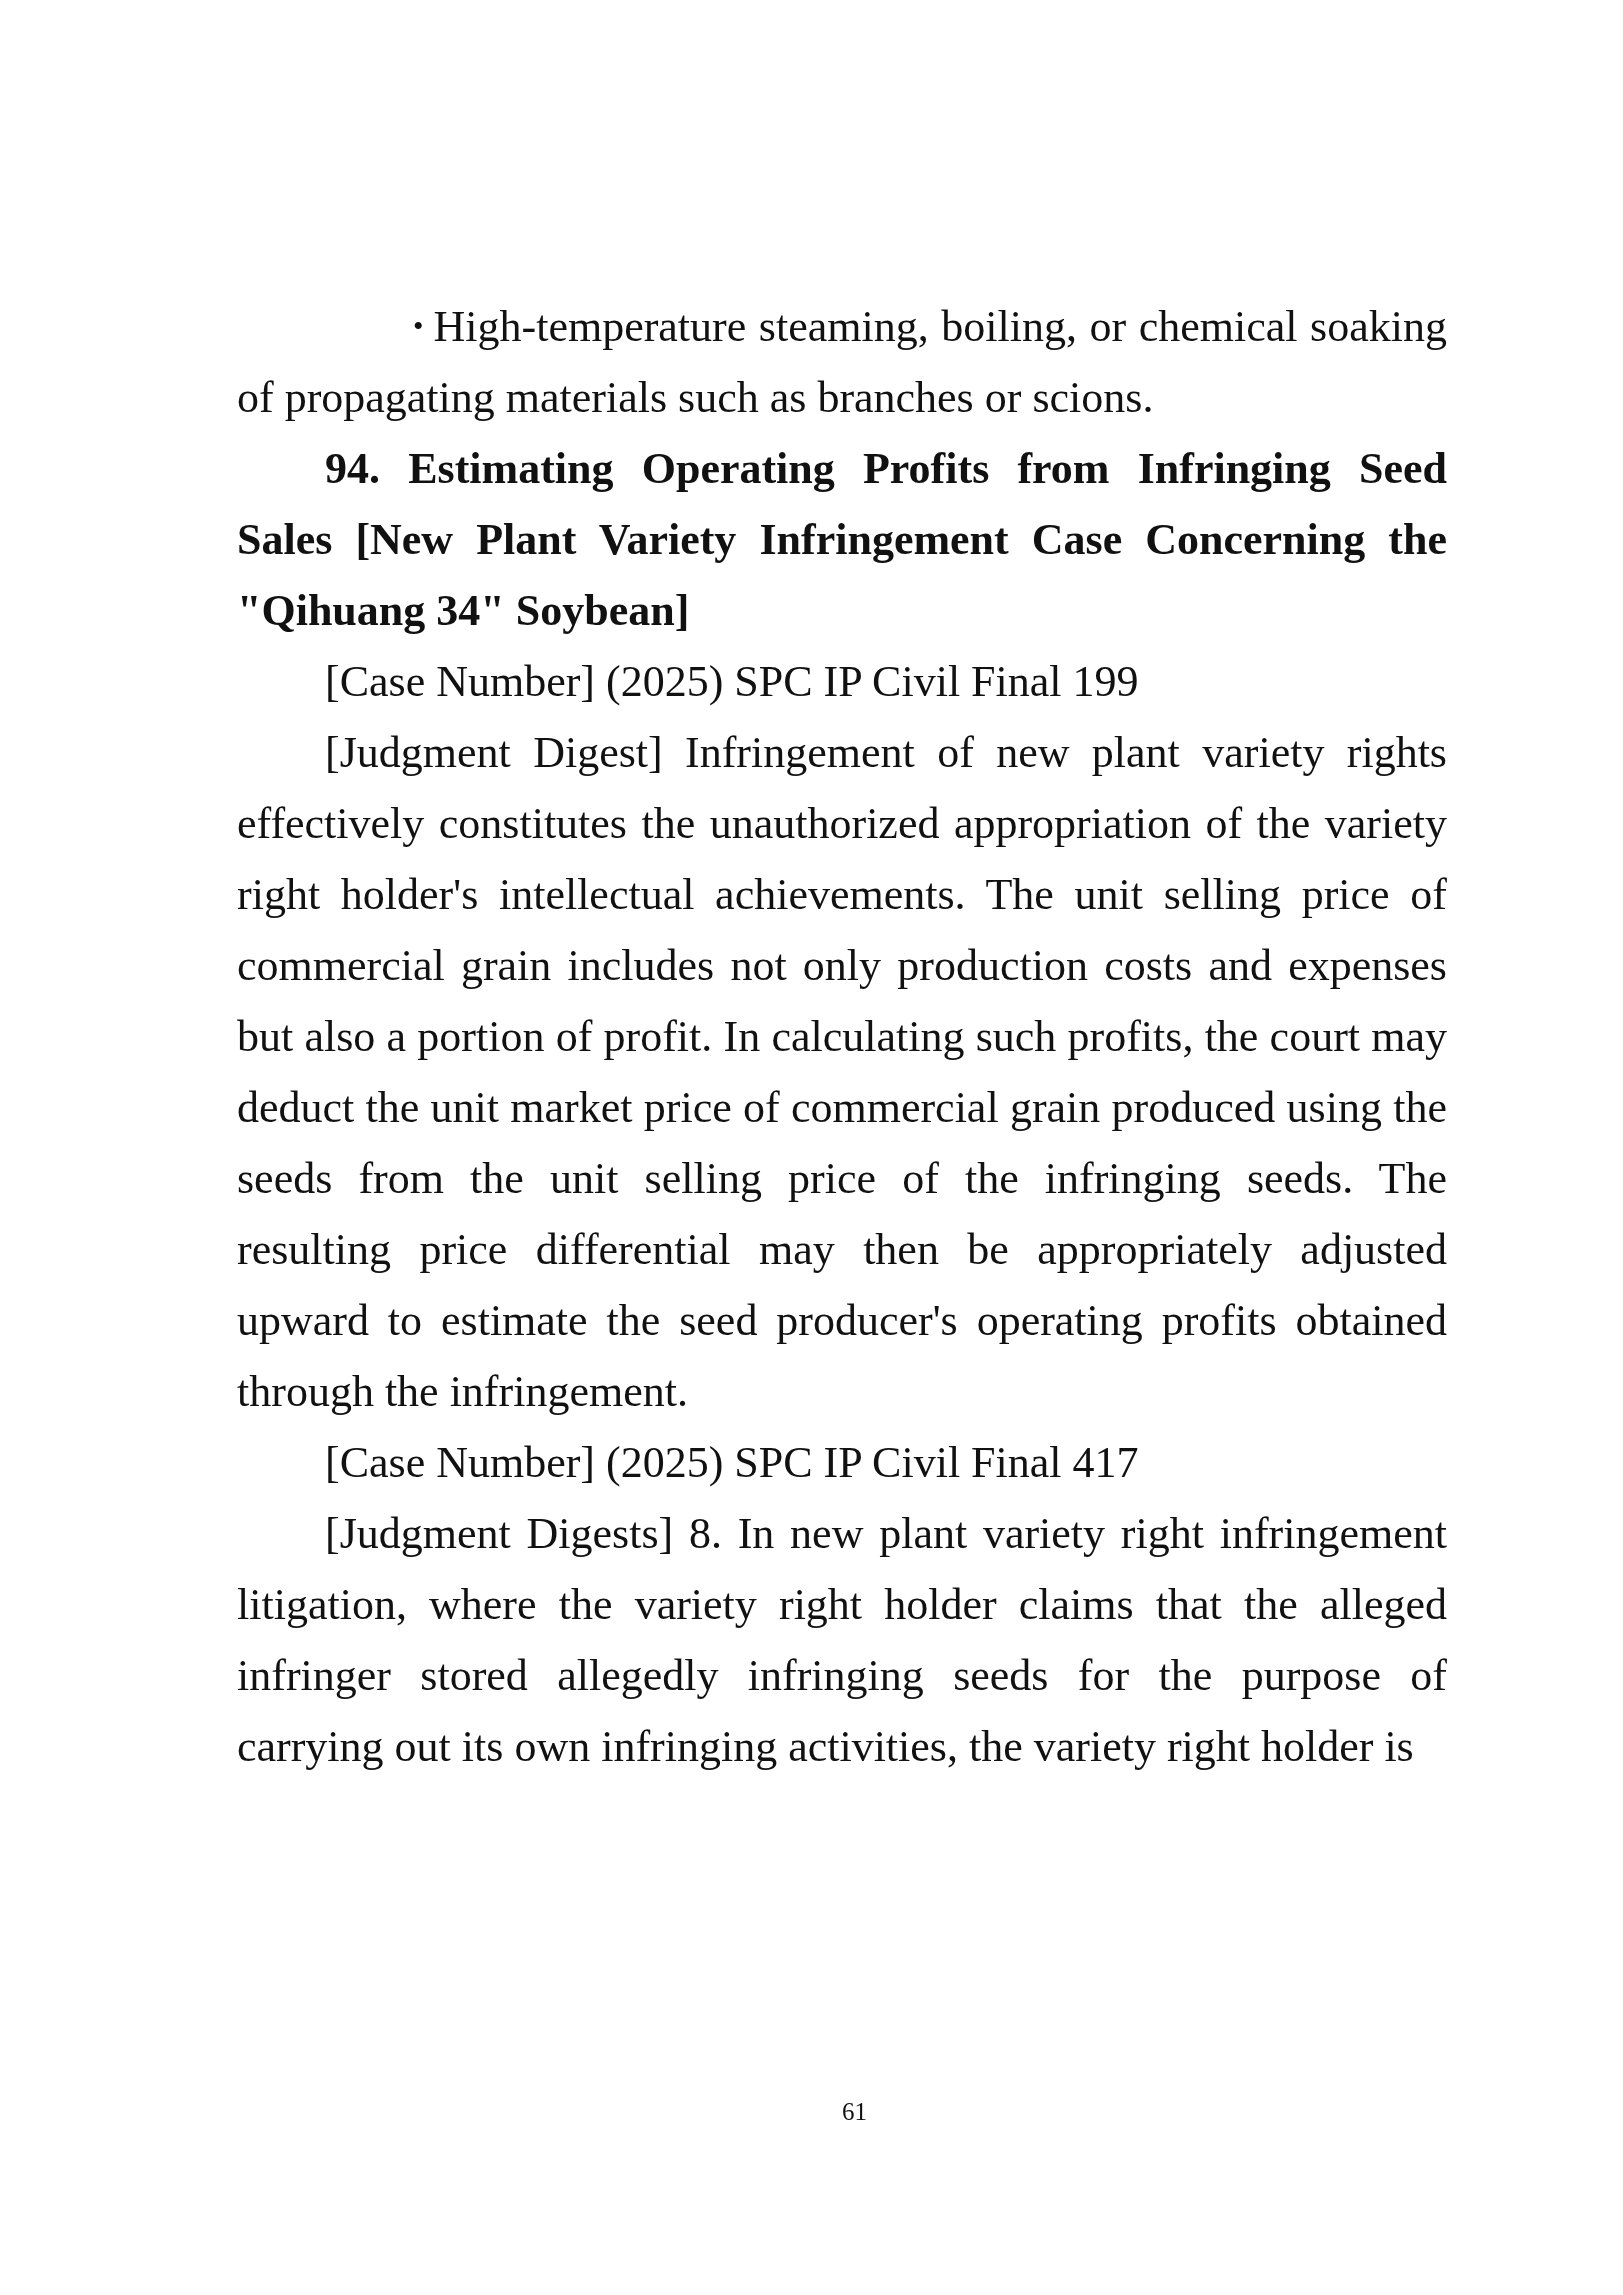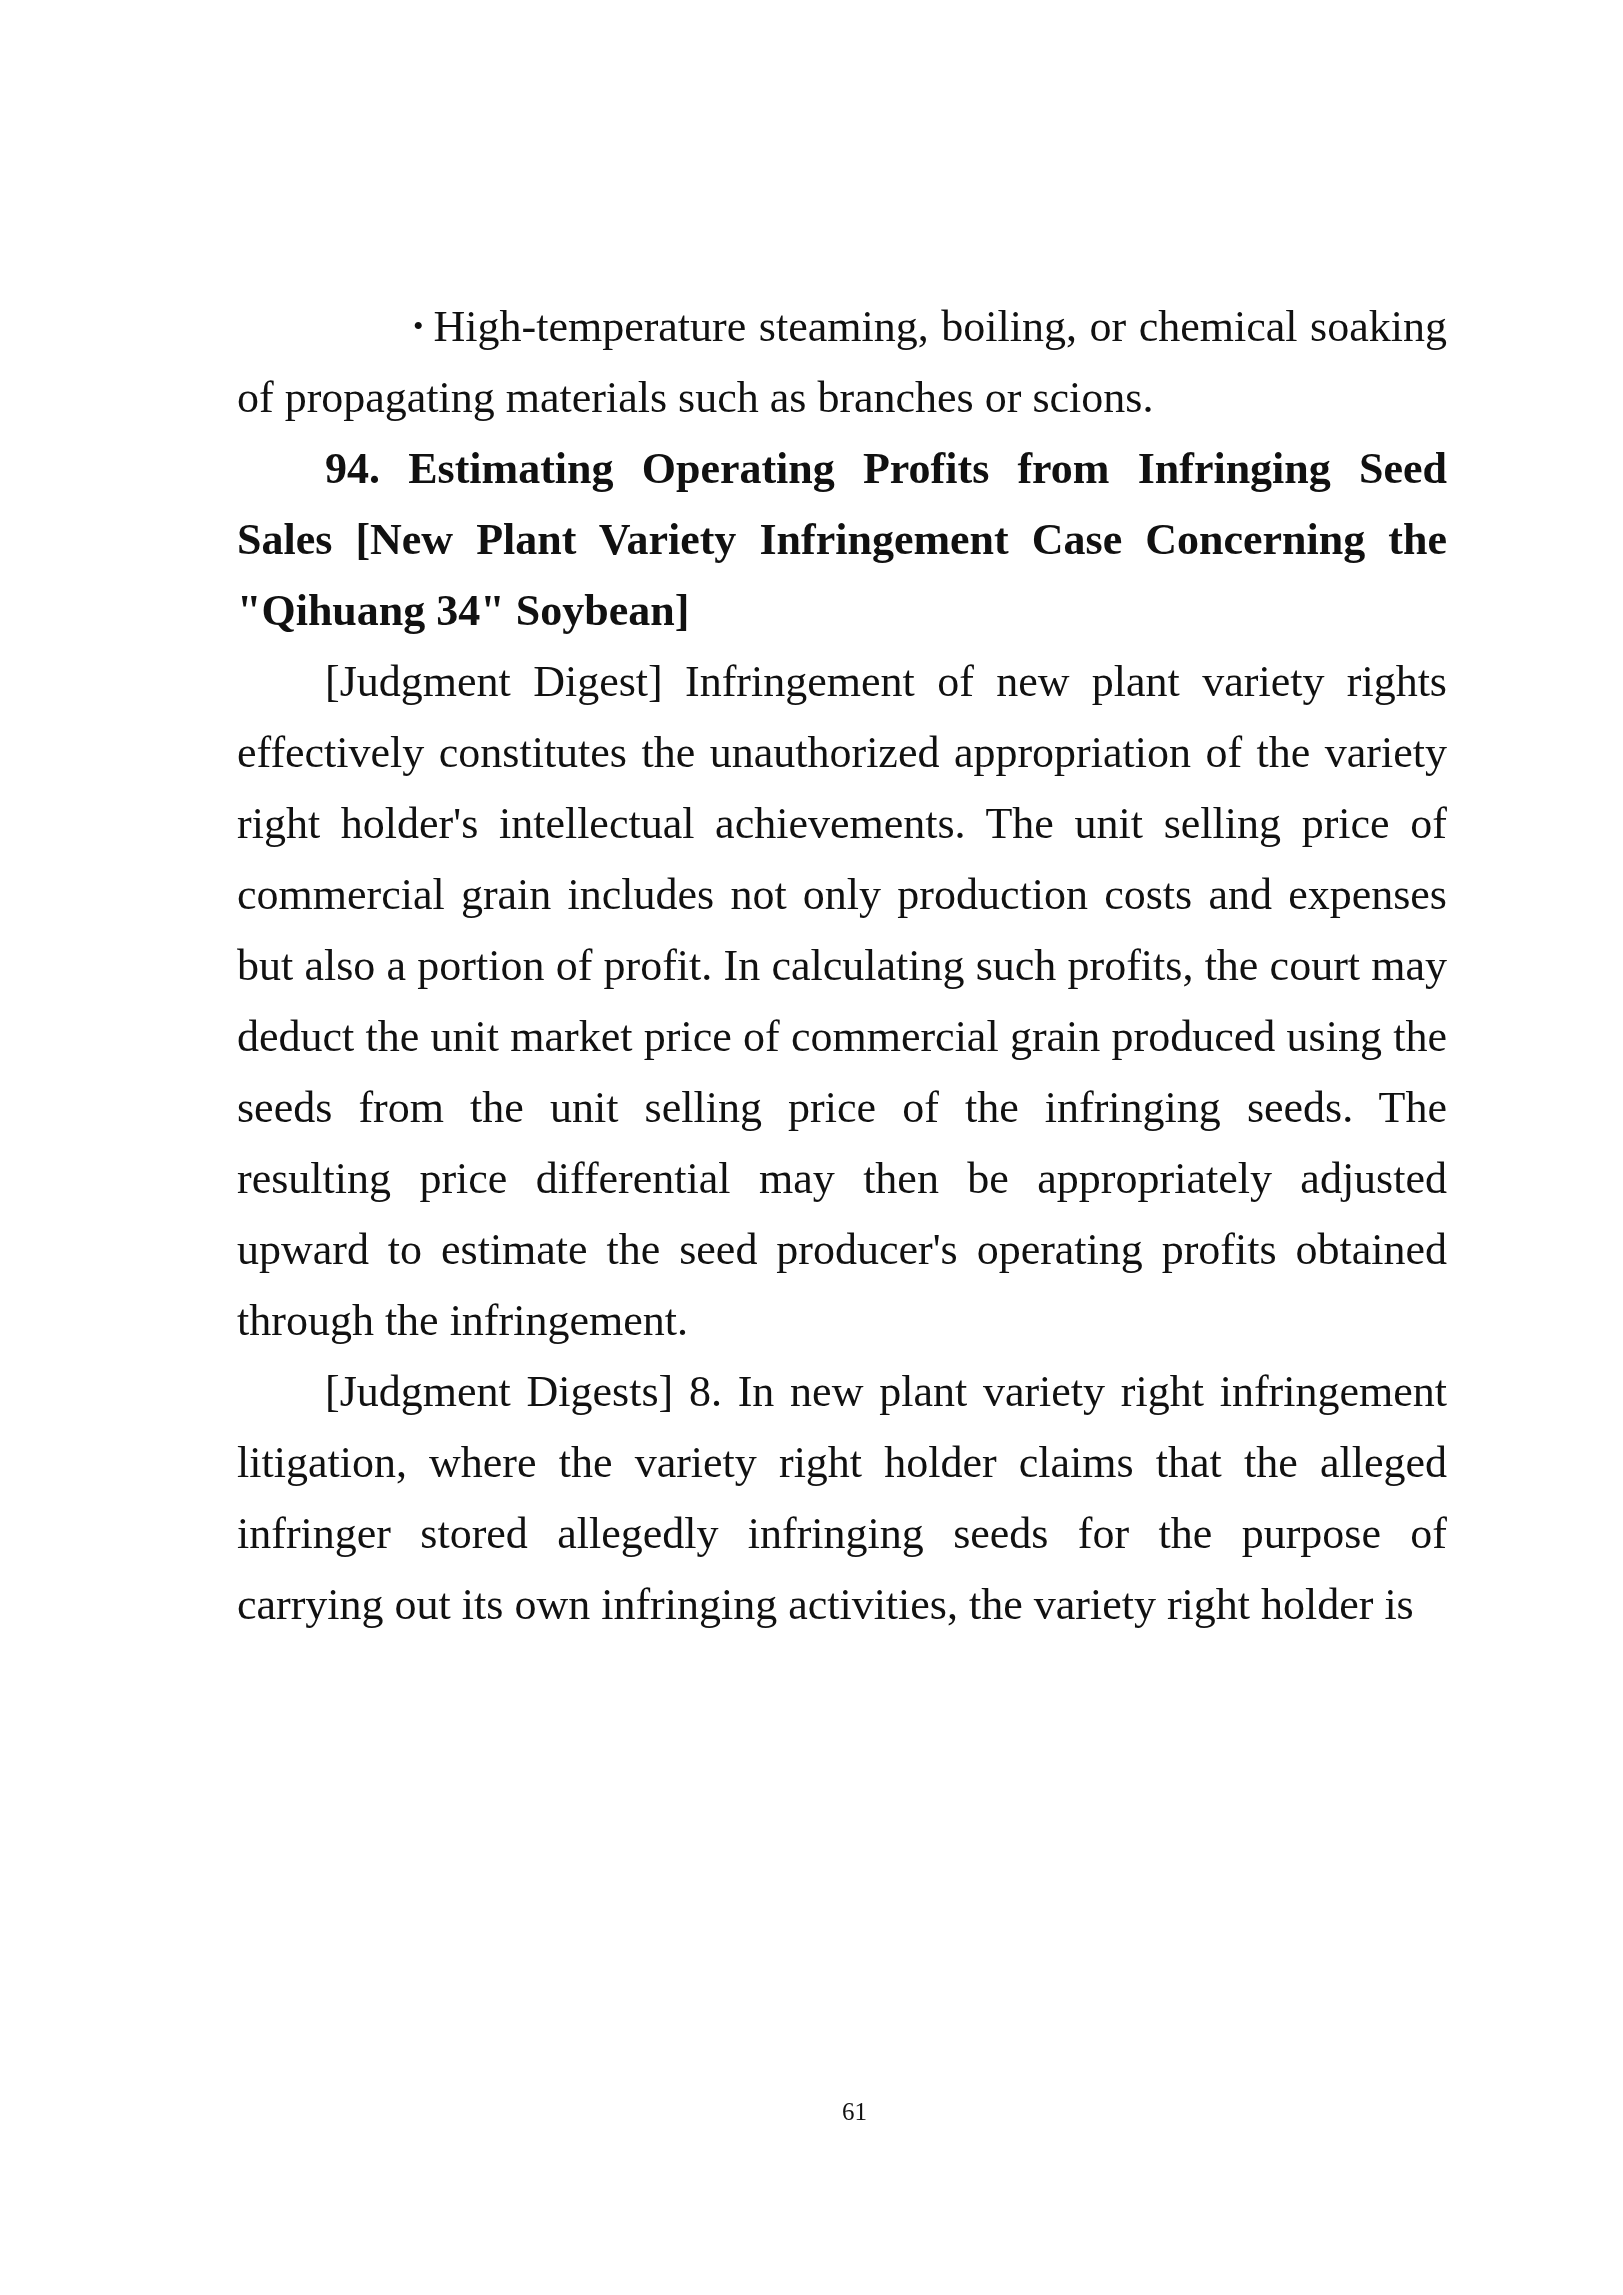--- a/index.html
+++ b/index.html
@@ -64,21 +64,23 @@
   </style>
 </head>
 <body>
 
 <div class="page">
   <div class="text-block">
 
     <p class="para"><span class="bullet-glyph">•</span><span>High-temperature steaming, boiling, or chemical soaking of propagating materials such as branches or scions.</span></p>
 
     <p class="para bold">94. Estimating Operating Profits from Infringing Seed Sales [New Plant Variety Infringement Case Concerning the "Qihuang 34" Soybean]</p>
+    <p class="para">[Case Number] (2025) SPC IP Civil Final 199</p>
     <p class="para">[Judgment Digest] Infringement of new plant variety rights effectively constitutes the unauthorized appropriation of the variety right holder's intellectual achievements. The unit selling price of commercial grain includes not only production costs and expenses but also a portion of profit. In calculating such profits, the court may deduct the unit market price of commercial grain produced using the seeds from the unit selling price of the infringing seeds. The resulting price differential may then be appropriately adjusted upward to estimate the seed producer's operating profits obtained through the infringement.</p>
 
+    <p class="para">[Case Number] (2025) SPC IP Civil Final 417</p>
     <p class="para">[Judgment Digests] 8. In new plant variety right infringement litigation, where the variety right holder claims that the alleged infringer stored allegedly infringing seeds for the purpose of carrying out its own infringing activities, the variety right holder is</p>
 
   </div>
 
   <div class="page-number">61</div>
 </div>
 
 
 </body></html>

